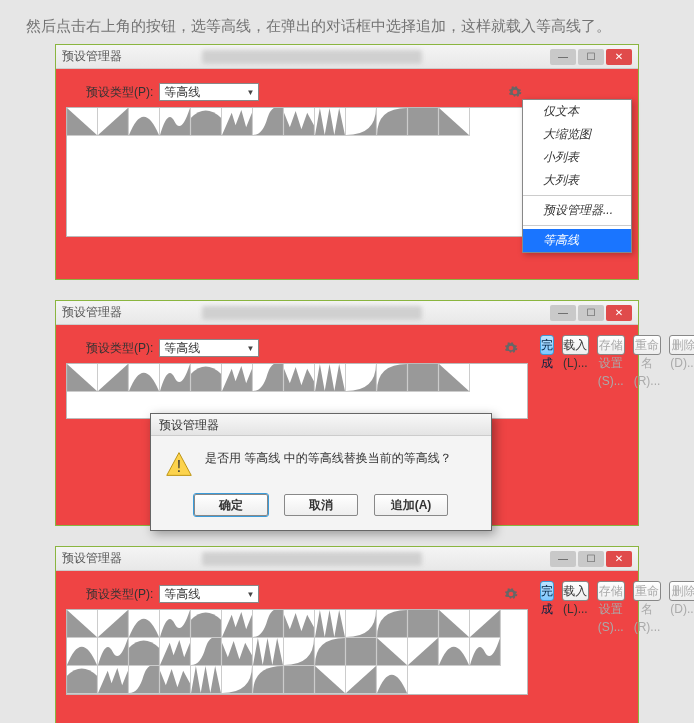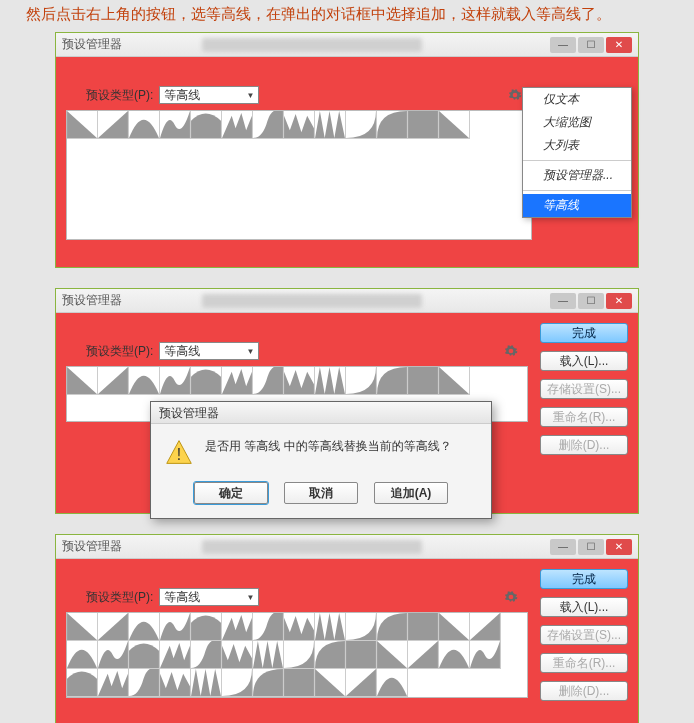--- a/index.html
+++ b/index.html
@@ -1,40 +1,40 @@
 <!DOCTYPE html>
 <html><head>
 <meta charset="utf-8">
 <style>
   * { box-sizing: border-box; margin: 0; padding: 0; font-family: "Microsoft YaHei", sans-serif; }
   body { background: #e6e6e6; width: 694px; font-size: 12px; color: #333; }
-  .intro { padding: 3px 26px 8px; font-size: 15px; color: #c2410c; line-height: 1.4; }
+  .intro { padding: 15px 26px 8px; font-size: 15px; color: #737373; line-height: 1.4; }
   .shot { margin: 0 55px 20px; border: 1px solid #8ab53f; background: #ef4444; position: relative; }
   .titlebar { height: 24px; background: linear-gradient(#f4f4f4,#e8e8e8); border-bottom: 1px solid #ccc; display: flex; align-items: center; padding: 0 6px; position: relative; }
   .titlebar .ttl { font-size: 12px; color: #555; }
   .titlebar .blur { margin-left: 80px; width: 220px; height: 14px; background: #d0d0d0; border-radius: 3px; filter: blur(2px); }
   .winbtns { margin-left: auto; display: flex; gap: 2px; }
   .winbtn { width: 26px; height: 16px; border-radius: 2px; display:flex;align-items:center;justify-content:center; font-size:10px; color:#fff; }
   .min { background:#c9c9c9;color:#555; } .max{background:#c9c9c9;color:#555;} .close{background:#e04b4b;}
   .body { padding: 10px; position:relative; }
-  .row-label { display:flex; align-items:center; gap:6px; margin:19px 0 6px 20px; }
+  .row-label { display:flex; align-items:center; gap:6px; margin:4px 0 6px 20px; }
   .select { display:inline-flex; align-items:center; width:100px; height:18px; border:1px solid #888; padding:0 4px; background:#fff; position:relative; }
   .select::after { content:"▼"; font-size:8px; margin-left:auto; color:#444; }
   .gear { width:14px;height:14px; display:inline-block; margin-left:auto; margin-right:10px; }
   .gear svg{width:14px;height:14px;}
   .preset-strip { display:flex; flex-wrap:wrap; border:1px solid #bbb; background:#fff; }
   .bigempty { height:130px; }
   .cell { width:31px; height:28px; border-right:1px solid #ccc; border-bottom:1px solid #ccc; display:flex; align-items:flex-end; }
   .cell svg { width:100%; height:100%; }
   .menu { position:absolute; right:6px; top:30px; width:110px; background:#fff; border:1px solid #888; box-shadow:2px 2px 6px rgba(0,0,0,.25); z-index:5;font-style:italic; }
   .menu-item { padding:3px 10px 3px 20px; font-size:12px; position:relative; cursor:default; }
   .menu-item.sel { background:#1a75ff; color:#fff; }
   .menu-item.check::before { content:"✓"; position:absolute; left:5px; }
   .menu-sep { height:1px; background:#ccc; margin:3px 0; }
-  .btns-col { position:absolute; right:10px; top:42px; width:88px; display:flex; flex-direction:column; gap:8px; }
+  .btns-col { position:absolute; right:10px; top:42px; width:88px; display:flex; gap:8px; }
   .btn { height:20px; border:1px solid #888; border-radius:3px; background:linear-gradient(#fff,#eee); font-size:12px; text-align:center; line-height:18px; }
   .btn.primary { background:linear-gradient(#bde4ff,#7ec8ff); border-color:#3a9bd9; color:#024; }
   .btn.disabled { color:#aaa; }
   .dlg { position:absolute; left:94px; top:88px; width:342px; background:#f4f4f4; border:1px solid #666; box-shadow:3px 3px 10px rgba(0,0,0,.35); z-index:3; }
   .dlg .dlg-title { height:22px; background:linear-gradient(#f8f8f8,#e4e4e4); border-bottom:1px solid #ccc; padding:3px 8px; font-size:12px;}
   .dlg .dlg-body { padding:14px 14px 10px; display:flex; align-items:flex-start; gap:12px; }
   .warn { width:28px;height:28px; }
   .dlg-actions { display:flex; justify-content:center; gap:16px; padding:6px 0 14px;font-weight:bold; }
   .dlg-btn { width:74px; height:22px; border:1px solid #888; border-radius:2px; background:linear-gradient(#fff,#eee); text-align:center; line-height:20px; font-size:12px;}
   .dlg-btn.ok { outline:1px solid #3a9bd9; }
@@ -135,20 +135,21 @@
               </svg>
             </div>
           </div>
       </div>
       <div style="width:96px"></div>
     </div>
 
     <div class="menu">
       <div class="menu-item">仅文本</div>
       <div class="menu-item">大缩览图</div>
+      <div class="menu-item">小列表</div>
       <div class="menu-item">大列表</div>
       <div class="menu-sep"></div>
       <div class="menu-item">预设管理器...</div>
       <div class="menu-sep"></div>
       <div class="menu-item sel">等高线</div>
     </div>
   </div>
 </div>
 
 <div class="shot">

